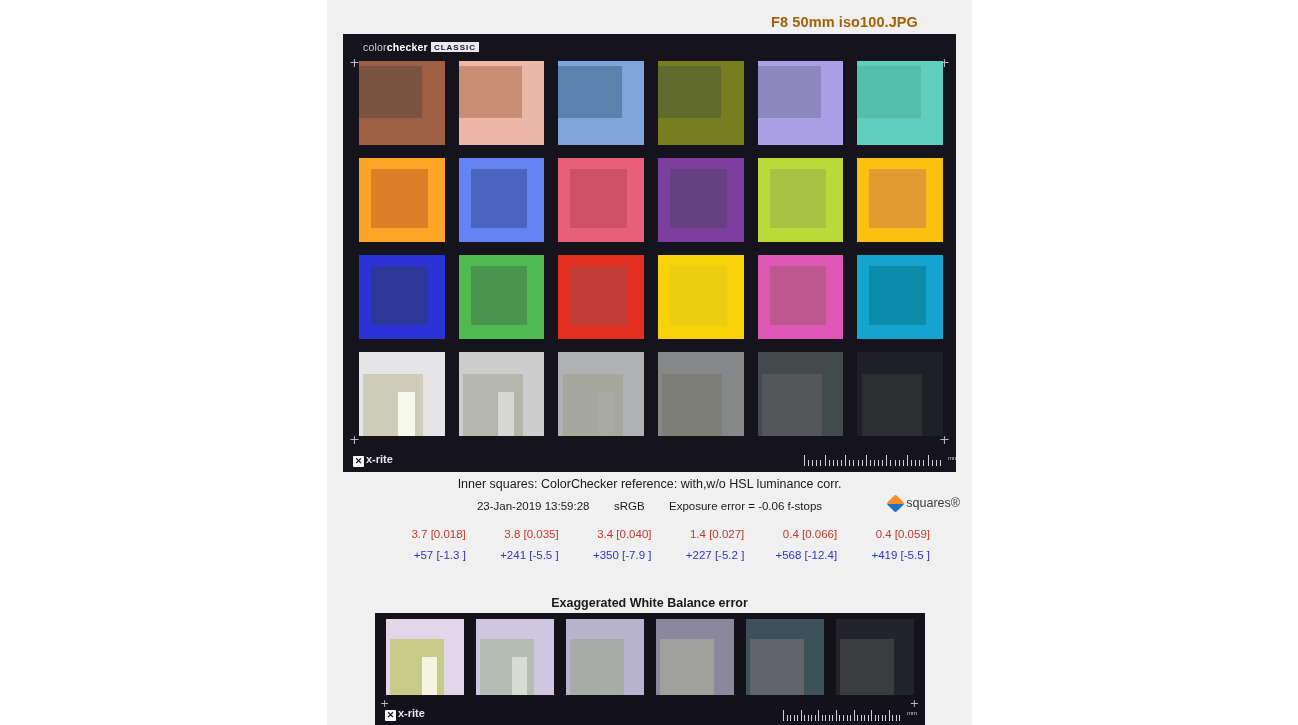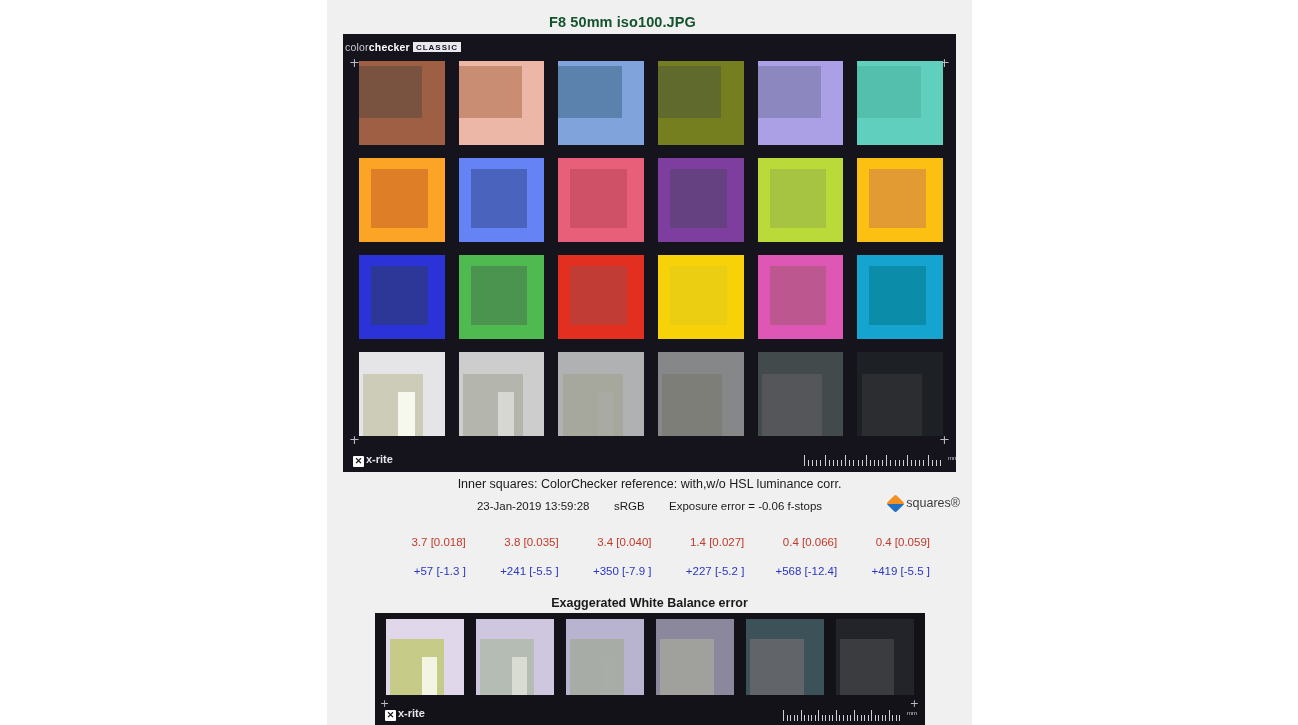--- a/index.html
+++ b/index.html
@@ -24,39 +24,39 @@
     top: 0;
     width: 645px;
     height: 725px;
     background: #f0f0f0;
   }
   #report-title {
     position: absolute;
     left: 0;
     top: 14px;
     width: 591px;
-    text-align: center;
+    text-align: right;
     font-size: 14.5px;
     font-weight: bold;
-    color: #14532d;
+    color: #a16207;
     letter-spacing: 0.1px;
   }
   
   #cc-photo {
     position: absolute;
     left: 16px;
     top: 34px;
     width: 613px;
     height: 438px;
     background: #15141c;
     overflow: hidden;
   }
   .cc-logo {
     position: absolute;
-    left: 2px;
+    left: 20px;
     top: 7px;
     font-size: 10.5px;
     color: #d9d9e2;
     letter-spacing: 0.2px;
     white-space: nowrap;
   }
   .cc-logo .thin { font-weight: normal; color: #c9c9d4; }
   .cc-logo .bold { font-weight: bold; color: #ffffff; }
   .cc-logo .badge {
     display: inline-block;
@@ -207,21 +207,20 @@
   .wb-row {
     display: grid;
     grid-template-columns: repeat(6, 1fr);
     padding: 0 36px 0 52px;
     font-size: 11.5px;
   }
   .wb-row .cell {
     text-align: right;
     padding-right: 6px;
     white-space: nowrap;
-    margin-top: 8px;
   }
   #wb-row-dc { color: #c0392b; margin-top: 7px; }
   #wb-row-k  { color: #2b36c0; margin-top: 9px; }
   
   #exag-title {
     position: absolute;
     width: 645px;
     left: 0;
     top: 596px;
     text-align: center;

